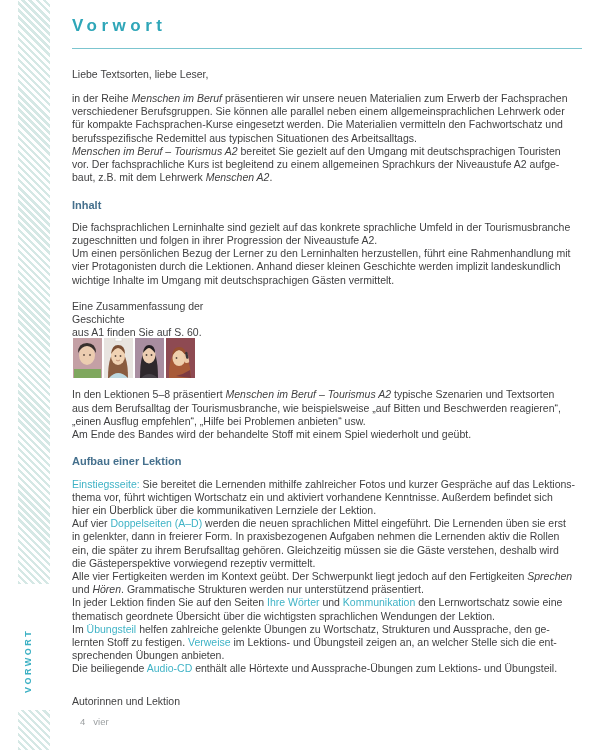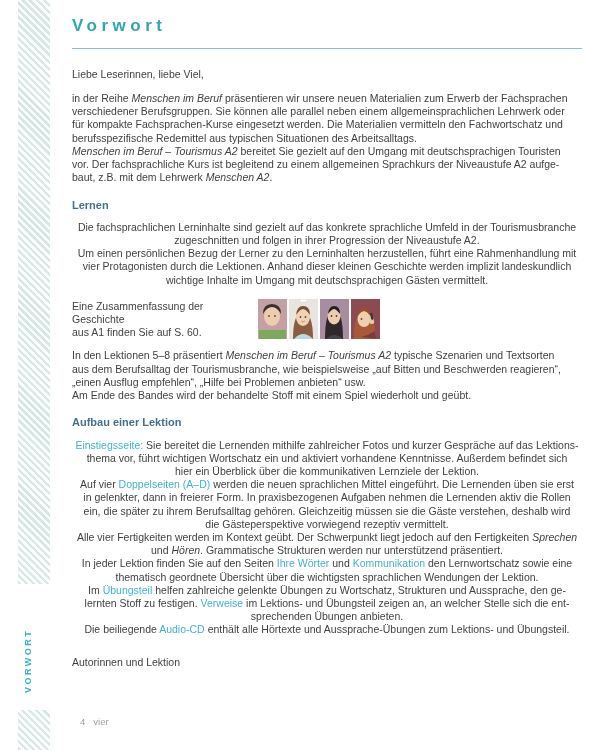--- a/index.html
+++ b/index.html
@@ -27,25 +27,25 @@
     margin-top:15px;color:#2fa6b8;font-size:17px;font-weight:600;
     letter-spacing:4.5px;line-height:22px;
   }
   .title-rule{border:0;border-top:1.6px solid #7cc5cf;margin:7px 0 0 0;}
   .body-text{font-size:10.5px;line-height:13.2px;}
   .salutation{margin-top:19px;}
   .para{}
   .section-heading{
     margin-top:14px;color:#45708d;font-size:11px;font-weight:bold;line-height:13.2px;
   }
-  .section-body{margin-top:0;text-align:center;}
+  .section-body{margin-top:0;}
   .rs-i{font-style:italic;}
   .rs-k{color:#3fb3c6;font-weight:normal;}
   
-  .summary-row{margin-top:13px;display:flex;align-items:flex-start;}
+  .summary-row{margin-top:13px;display:flex;align-items:flex-start;flex-direction:column;}
   .summary-text{width:185px;}
   .portraits{display:flex;gap:2px;margin-left:1px;margin-top:-1px;}
   .portrait{width:29px;height:40px;display:block;}
   .closing{margin-top:14px;}
   .signature{margin-top:19px;}
   
   .footer{
     position:absolute;left:80px;top:716px;
     color:#9b9fa1;font-size:9.5px;display:flex;align-items:baseline;
   }
@@ -56,25 +56,25 @@
 
 <div class="stripe stripe-top"></div>
 <div class="vertical-label">VORWORT</div>
 <div class="stripe stripe-bottom"></div>
 
 <div class="content">
 
   <h1 class="page-title">Vorwort</h1>
   <hr class="title-rule">
 
-  <p class="body-text salutation">Liebe Leserinnen, liebe Viel,</p>
+  <p class="body-text salutation">Liebe Textsorten, liebe Leser,</p>
 
   <p class="body-text para"><span>in der Reihe </span><span class="rs-i">Menschen im Beruf</span><span> präsentieren wir unsere neuen Materialien zum Erwerb der Fachsprachen</span><br><span>verschiedener Berufsgruppen. Sie können alle parallel neben einem allgemeinsprachlichen Lehrwerk oder</span><br><span>für kompakte Fachsprachen-Kurse eingesetzt werden. Die Materialien vermitteln den Fachwortschatz und</span><br><span>berufsspezifische Redemittel aus typischen Situationen des Arbeitsalltags.</span><br><span class="rs-i">Menschen im Beruf – Tourismus A2</span><span> bereitet Sie gezielt auf den Umgang mit deutschsprachigen Touristen</span><br><span>vor. Der fachsprachliche Kurs ist begleitend zu einem allgemeinen Sprachkurs der Niveaustufe A2 aufge-</span><br><span>baut, z.B. mit dem Lehrwerk </span><span class="rs-i">Menschen A2</span><span>.</span></p>
 
-  <h2 class="section-heading">Lernen</h2>
+  <h2 class="section-heading">Inhalt</h2>
   <p class="body-text section-body"><span>Die fachsprachlichen Lerninhalte sind gezielt auf das konkrete sprachliche Umfeld in der Tourismusbranche</span><br><span>zugeschnitten und folgen in ihrer Progression der Niveaustufe A2.</span><br><span>Um einen persönlichen Bezug der Lerner zu den Lerninhalten herzustellen, führt eine Rahmenhandlung mit</span><br><span>vier Protagonisten durch die Lektionen. Anhand dieser kleinen Geschichte werden implizit landeskundlich</span><br><span>wichtige Inhalte im Umgang mit deutschsprachigen Gästen vermittelt.</span></p>
 
   <div class="summary-row">
     <p class="body-text summary-text" style="margin:0;"><span>Eine Zusammenfassung der Geschichte</span><br><span>aus A1 finden Sie auf S. 60.</span></p>
     <div class="portraits">
 
       <svg class="portrait" viewBox="0 0 29 40">
         <rect width="29" height="40" fill="#c4a0a5"></rect>
         <path d="M2 40 Q14 26 27 40 Z" fill="#7fa75e"></path>
         <rect x="1" y="31" width="27" height="9" fill="#7fa75e"></rect>

